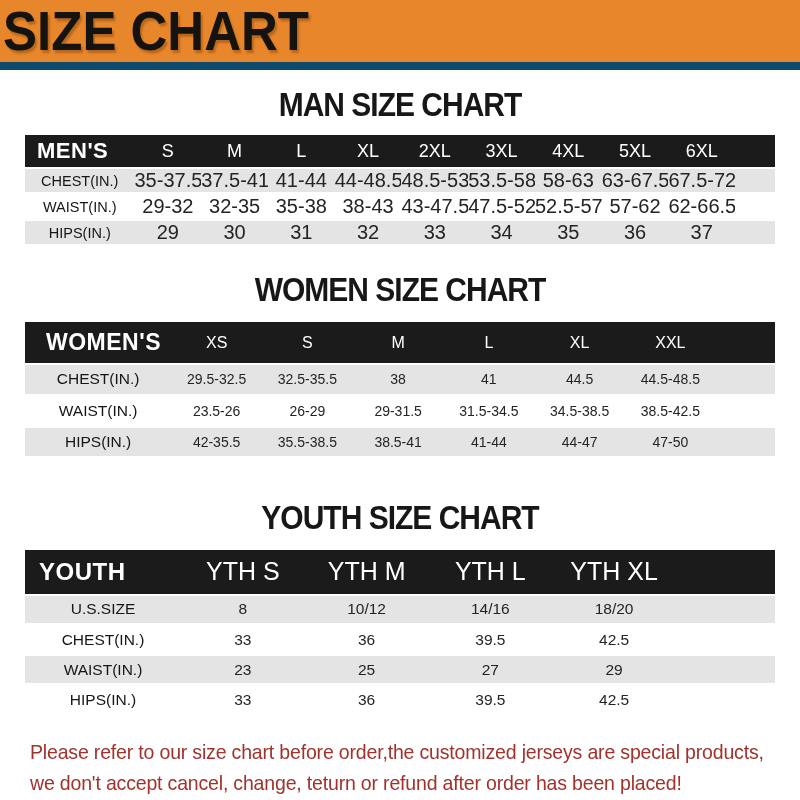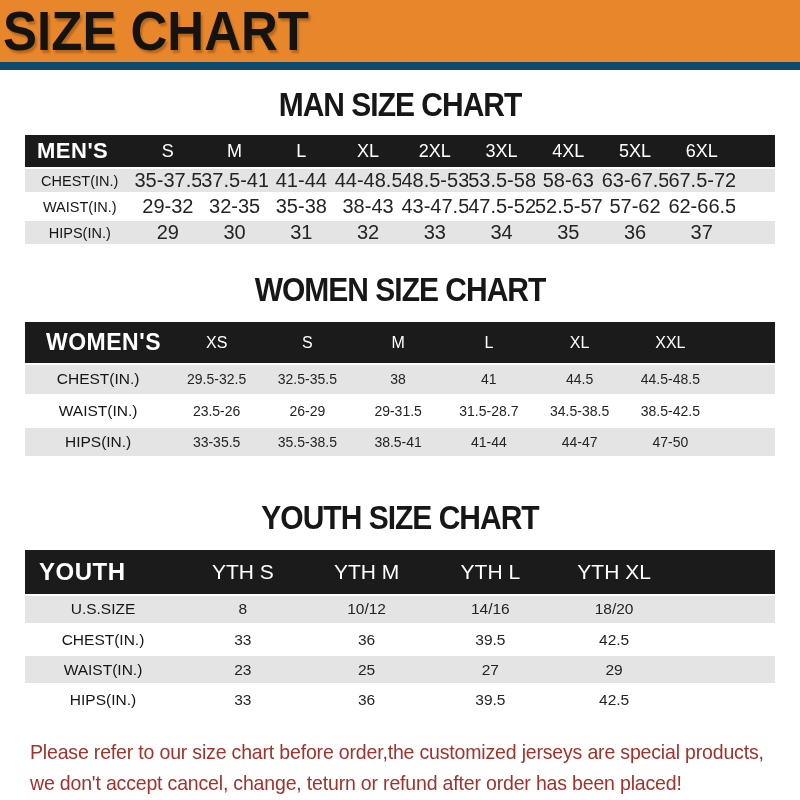--- a/index.html
+++ b/index.html
@@ -80,21 +80,21 @@
   .t-men tbody td { height: 25px; font-size: 20px; }
   .t-men tbody td.rowlabel { font-size: 14.5px; }
 
   
   .t-women thead th { height: 42px; font-size: 16px; }
   .t-women thead th.corner { font-size: 23px; padding-left: 21px; }
   .t-women tbody td { height: 31px; font-size: 14px; }
   .t-women tbody td.rowlabel { font-size: 15.5px; }
 
   
-  .t-youth thead th { height: 45px; font-size: 21px; }
+  .t-youth thead th { height: 45px; font-size: 25px; }
   .t-youth thead th.corner { font-size: 24px; padding-left: 14px; letter-spacing: 1px; }
   .t-youth tbody td { height: 30px; font-size: 15.5px; margin-left: 44px; }
   .t-youth tbody td.rowlabel { font-size: 15.5px; }
 
   
   .footer-note {
     margin: 20px 0 0 30px;
     color: #A2322B;
     font-size: 21px;
     line-height: 31px;
@@ -225,28 +225,28 @@
               <td>41</td>
               <td>44.5</td>
               <td>44.5-48.5</td>
               <td></td>
             </tr>
             <tr>
               <td class="rowlabel">WAIST(IN.)</td>
               <td>23.5-26</td>
               <td>26-29</td>
               <td>29-31.5</td>
-              <td>31.5-28.7</td>
+              <td>31.5-34.5</td>
               <td>34.5-38.5</td>
               <td>38.5-42.5</td>
               <td></td>
             </tr>
             <tr>
               <td class="rowlabel">HIPS(IN.)</td>
-              <td>33-35.5</td>
+              <td>42-35.5</td>
               <td>35.5-38.5</td>
               <td>38.5-41</td>
               <td>41-44</td>
               <td>44-47</td>
               <td>47-50</td>
               <td></td>
             </tr>
           </tbody>
         </table>
       </div>

